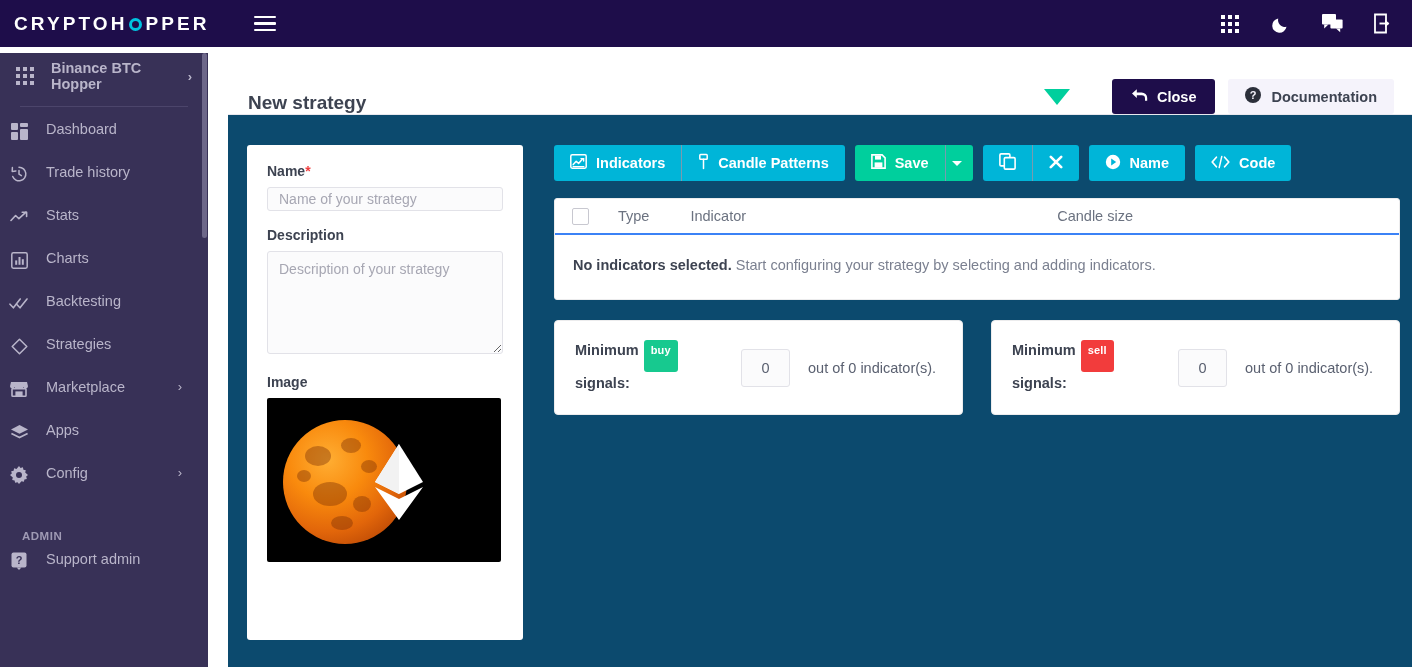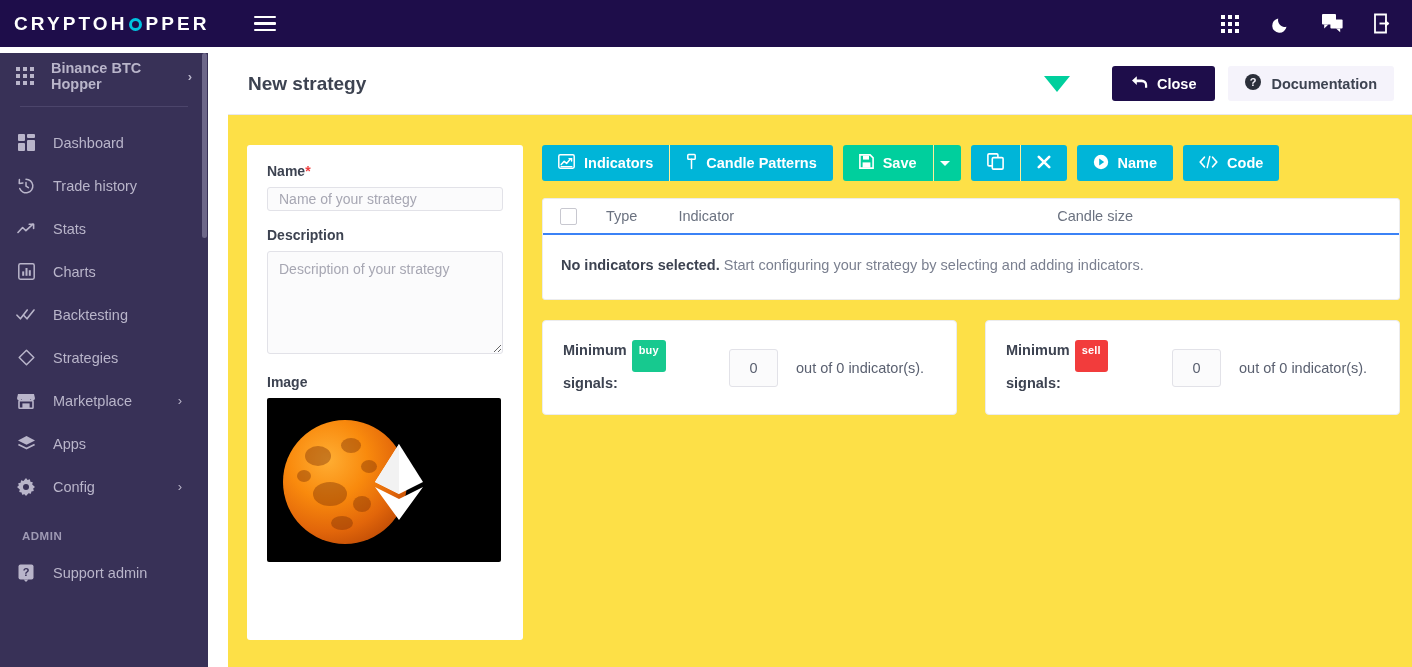--- a/index.html
+++ b/index.html
@@ -66,22 +66,22 @@
     height: 46px; padding: 0 16px;
     color: #b9b5ca; font-size: 14.5px; font-weight: bold;
     cursor: pointer;
   }
   .hopper .hicon { margin-right: 17px; }
   .hopper .chev { margin-left: 7px; font-size: 13px; color: #b9b5ca; }
 
   .sb-divider { height:1px; background:#4c456b; margin: 7px 20px 14px 20px; }
 
   .sb-item {
-    display: flex; align-items: center;
-    height: 43px; padding: 0 16px;
+    display: flex; 
+    height: 43px; padding: 0 9px;
     color: #b9b5ca; font-size: 14.5px;
     cursor: pointer; position: relative;
   }
   .sb-ico {
     width: 20px; height: 20px; margin-right: 17px;
     display: flex; align-items: center; justify-content: center;
     flex-shrink: 0;
   }
   .sb-ico svg { display: block; }
   .sb-chev { position:absolute; right: 26px; font-size: 13px; color:#b9b5ca; }
@@ -91,21 +91,21 @@
     letter-spacing: 0.5px;
     padding: 22px 16px 9px 22px;
   }
 
   
   .page-header {
     position: absolute; top: 53px; left: 228px;
     width: 1184px; height: 62px;
     background: #ffffff;
     border-bottom: 1px solid #e8e8ee;
-    display: flex; align-items: center;
+    display: flex; align-items: flex-end;
     padding: 0 18px 0 20px;
   }
   .page-title { font-size: 19px; font-weight: bold; color: #3d4351; }
   .ph-right { margin-left: auto; display: flex; align-items: center; gap: 0; }
   .signal-tri {
     width: 0; height: 0;
     border-left: 13px solid transparent;
     border-right: 13px solid transparent;
     border-top: 16px solid #00cf9d;
     margin-right: 42px;
@@ -127,23 +127,23 @@
     font-family: inherit;
     display: flex; align-items: center; gap: 10px;
     cursor: pointer;
     margin-left: 13px;
   }
 
   
   .content {
     position: absolute; top: 115px; left: 228px;
     width: 1184px; height: 552px;
-    background: #fde047;
+    background: #0c4a6e;
     padding: 30px 12px 0 19px;
-    display: flex; gap: 19px;
+    display: flex; gap: 31px;
   }
 
   .left-panel {
     width: 276px;
     background: #ffffff;
     border-radius: 3px;
     padding: 18px 20px 24px 20px;
     align-self: flex-start;
     min-height: 495px;
   }

